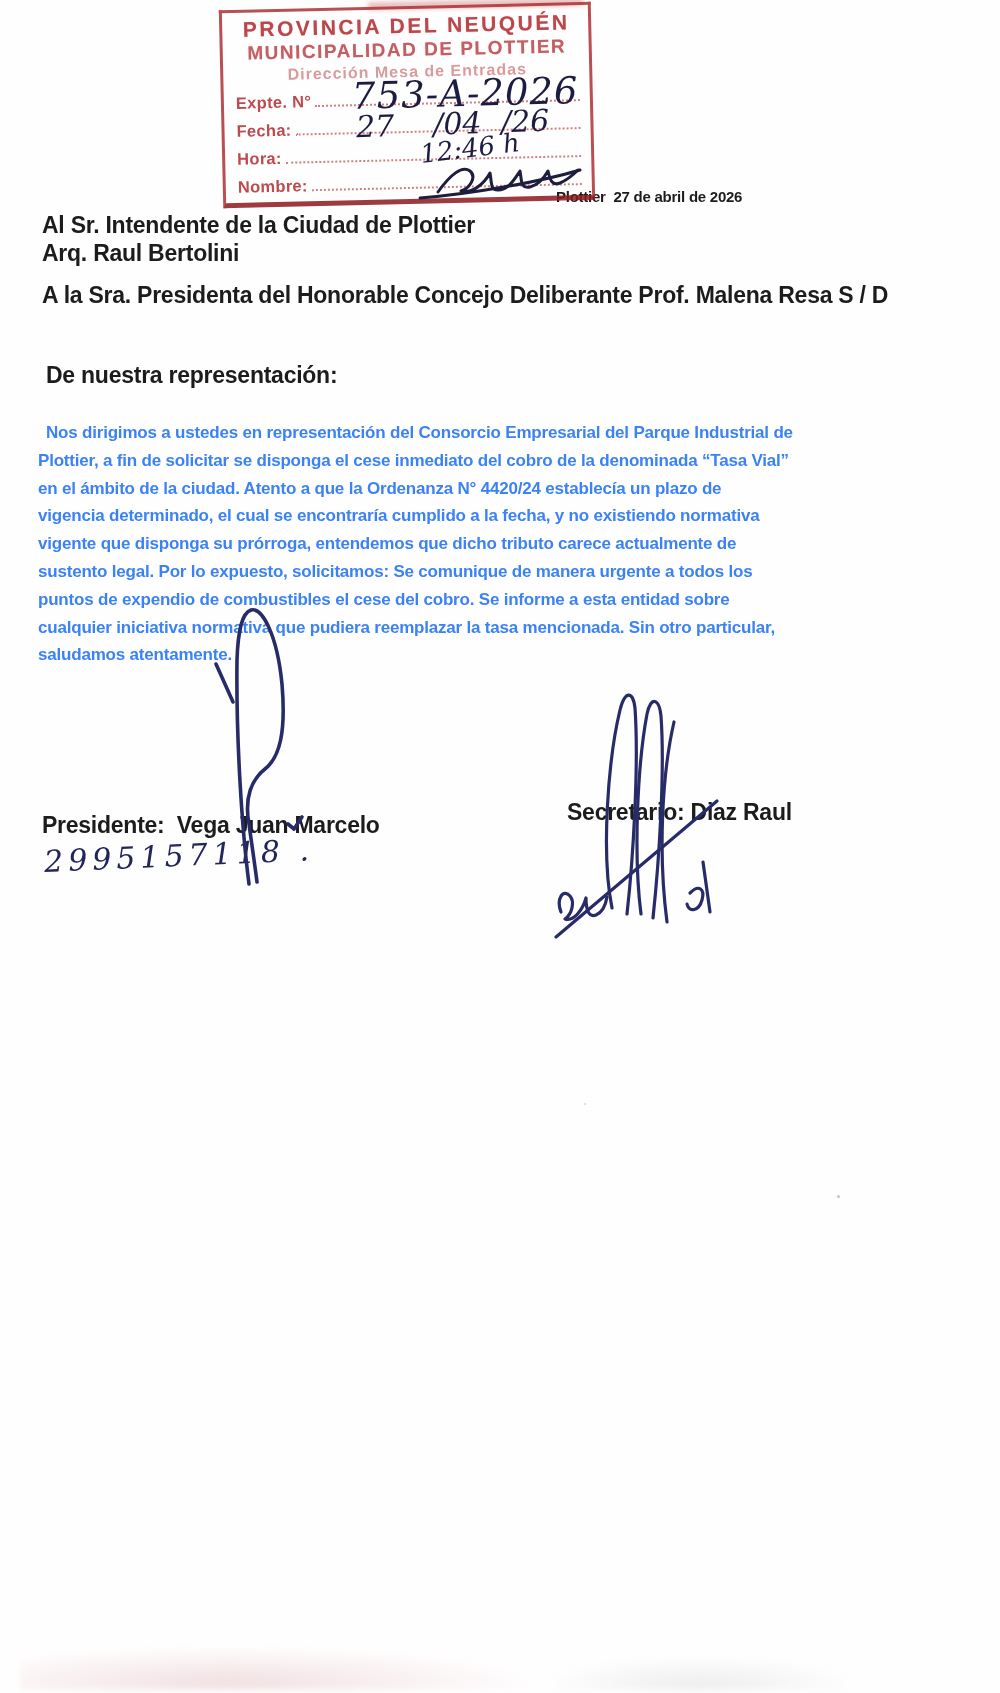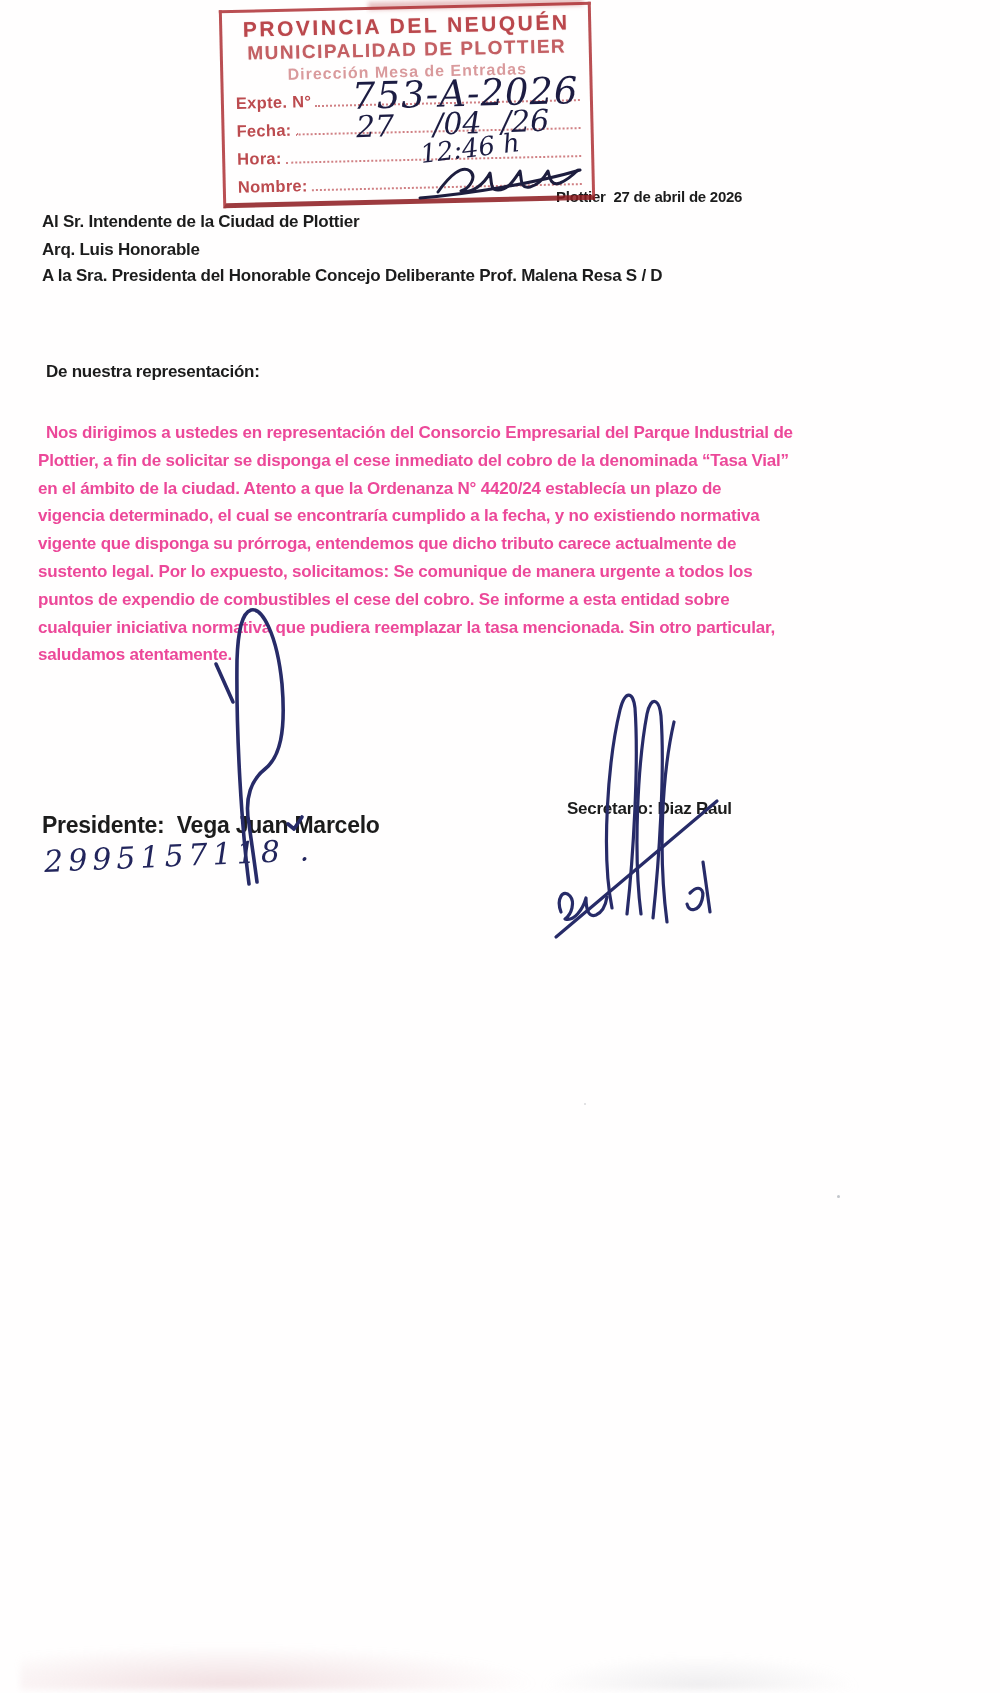--- a/index.html
+++ b/index.html
@@ -4,26 +4,26 @@
 <style>
   html,body { margin:0; padding:0; background:#ffffff; }
   .page {
     position:relative; width:1000px; height:1693px; margin:0 auto;
     background:#fffefe; overflow:hidden;
     font-family:"Liberation Sans", sans-serif;
   }
   
   .typed {
     position:absolute; color:#1c1c1c; font-weight:700;
-    font-size:17px; letter-spacing:-0.25px; white-space:pre;
+    font-size:23px; letter-spacing:-0.25px; white-space:pre;
     z-index:1;
   }
   .body-par {
     position:absolute; left:38px; top:402px; width:935px;
-    color:#ec4899; font-weight:700; font-size:17px; letter-spacing:-0.2px;
+    color:#3b82f6; font-weight:700; font-size:17px; letter-spacing:-0.2px;
     line-height:27.8px; white-space:pre-line; text-indent:8px; z-index:1;
   }
   
   .stamp {
     position:absolute; left:221px; top:6px; width:372px; height:198px;
     border:3px solid rgba(172,42,46,0.82);
     border-bottom:5px solid rgba(140,26,30,0.85);
     transform:rotate(-1.3deg);
     z-index:3; box-sizing:border-box; padding:5px 10px 0 12px;
     color:#b5383d; background:transparent;
@@ -81,22 +81,22 @@
       <span class="leader"></span>
     </div>
   </div>
 
   <span class="hand hand-expte">753-A-2026</span>
   <span class="hand hand-fecha">27  /04 /26</span>
   <span class="hand hand-hora">12:46 h</span>
 
   <span class="typed" style="left:556px; top:188px; font-size:15px;">Plottier  27 de abril de 2026</span>
   <span class="typed" style="left:42px; top:212px;">Al Sr. Intendente de la Ciudad de Plottier</span>
-  <span class="typed" style="left:42px; top:240px;">Arq. Luis Honorable</span>
-  <span class="typed" style="left:42px; top:266px;text-align:center;">A la Sra. Presidenta del Honorable Concejo Deliberante Prof. Malena Resa S / D</span>
+  <span class="typed" style="left:42px; top:240px;">Arq. Raul Bertolini</span>
+  <span class="typed" style="left:42px; top:282px;text-align:center;">A la Sra. Presidenta del Honorable Concejo Deliberante Prof. Malena Resa S / D</span>
   <span class="typed" style="left:46px; top:362px;">De nuestra representación:</span>
 
   <p class="body-par">Nos dirigimos a ustedes en representación del Consorcio Empresarial del Parque Industrial de
 Plottier, a fin de solicitar se disponga el cese inmediato del cobro de la denominada “Tasa Vial”
 en el ámbito de la ciudad. Atento a que la Ordenanza N° 4420/24 establecía un plazo de
 vigencia determinado, el cual se encontraría cumplido a la fecha, y no existiendo normativa
 vigente que disponga su prórroga, entendemos que dicho tributo carece actualmente de
 sustento legal. Por lo expuesto, solicitamos: Se comunique de manera urgente a todos los
 puntos de expendio de combustibles el cese del cobro. Se informe a esta entidad sobre
 cualquier iniciativa normativa que pudiera reemplazar la tasa mencionada. Sin otro particular,

